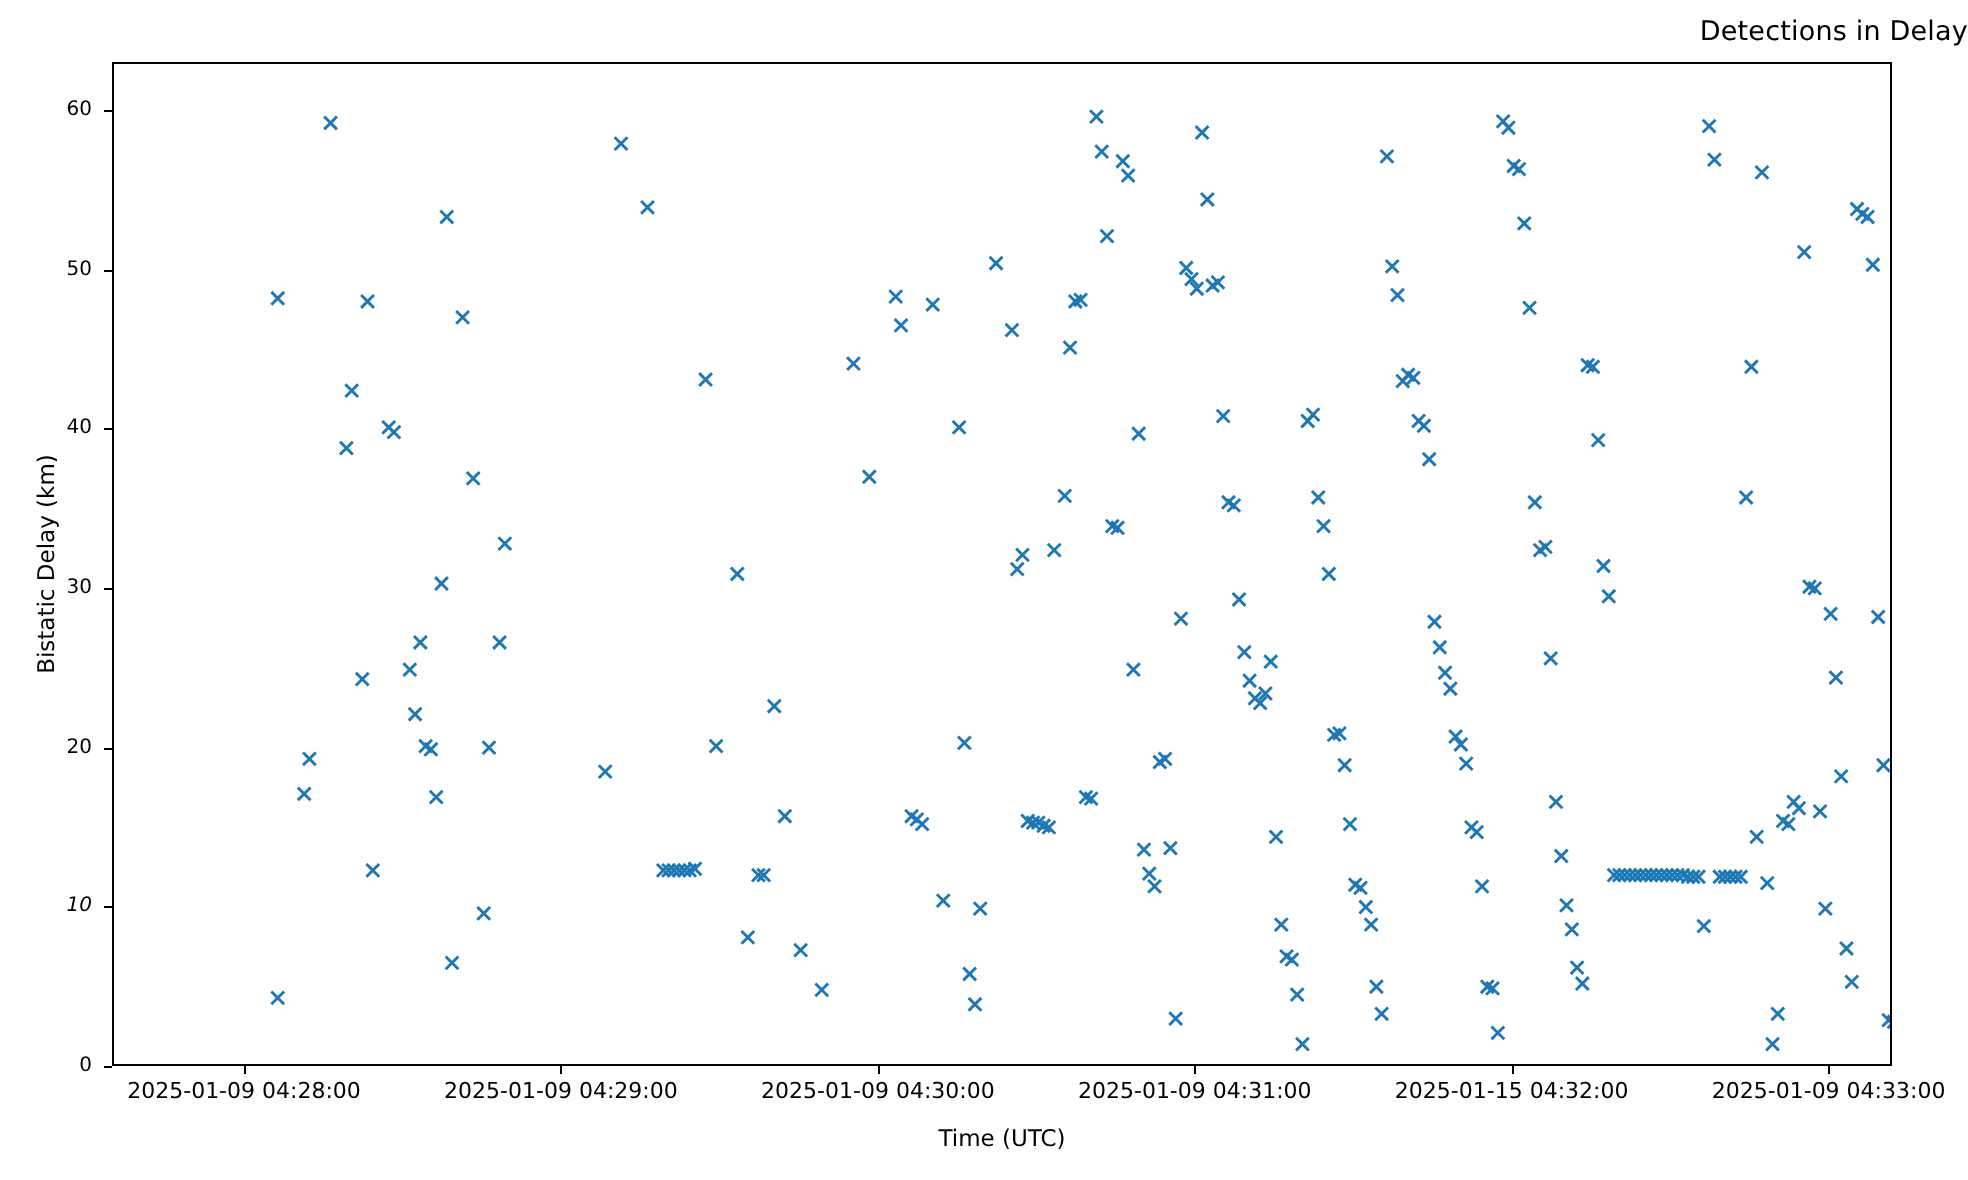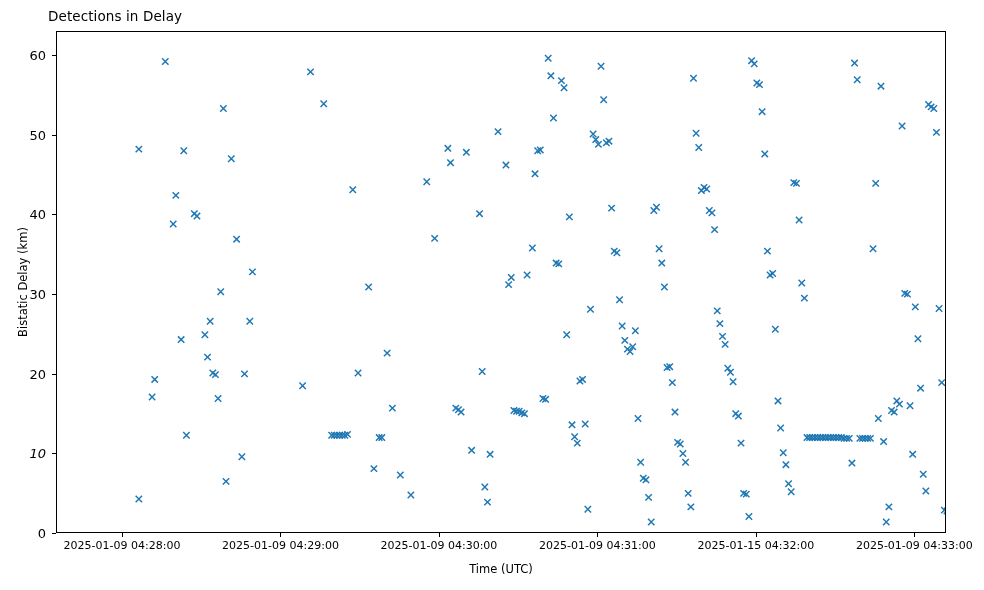--- a/index.html
+++ b/index.html
@@ -11,21 +11,21 @@
   }
   #figure{
     position:relative;
     width:984px;height:590px;
     background:#ffffff;
   }
   #title{
     position:absolute;
     left:0;right:0;
     top:8px;
-    text-align:left;
+    text-align:right;
     font-size:13.5px;
     color:#000000;
     letter-spacing:.1px;
     margin-left:48px;
   }
   
   #axes{
     position:absolute;
     left:56px;top:31px;
     width:890px;height:502px;
@@ -52,21 +52,21 @@
   }
   .ytick{
     position:absolute;
     width:4px;height:1px;
     background:#000000;
     left:52px;
   }
   .yticklabel{
     position:absolute;
     left:46px;
-    font-size:13px;
+    font-size:10px;
     color:#000000;
     white-space:nowrap;
     transform:translate(-100%,-50%);
   }
   #xlabel{
     position:absolute;
     left:56px;width:890px;
     top:562px;
     text-align:center;
     font-size:11.5px;

